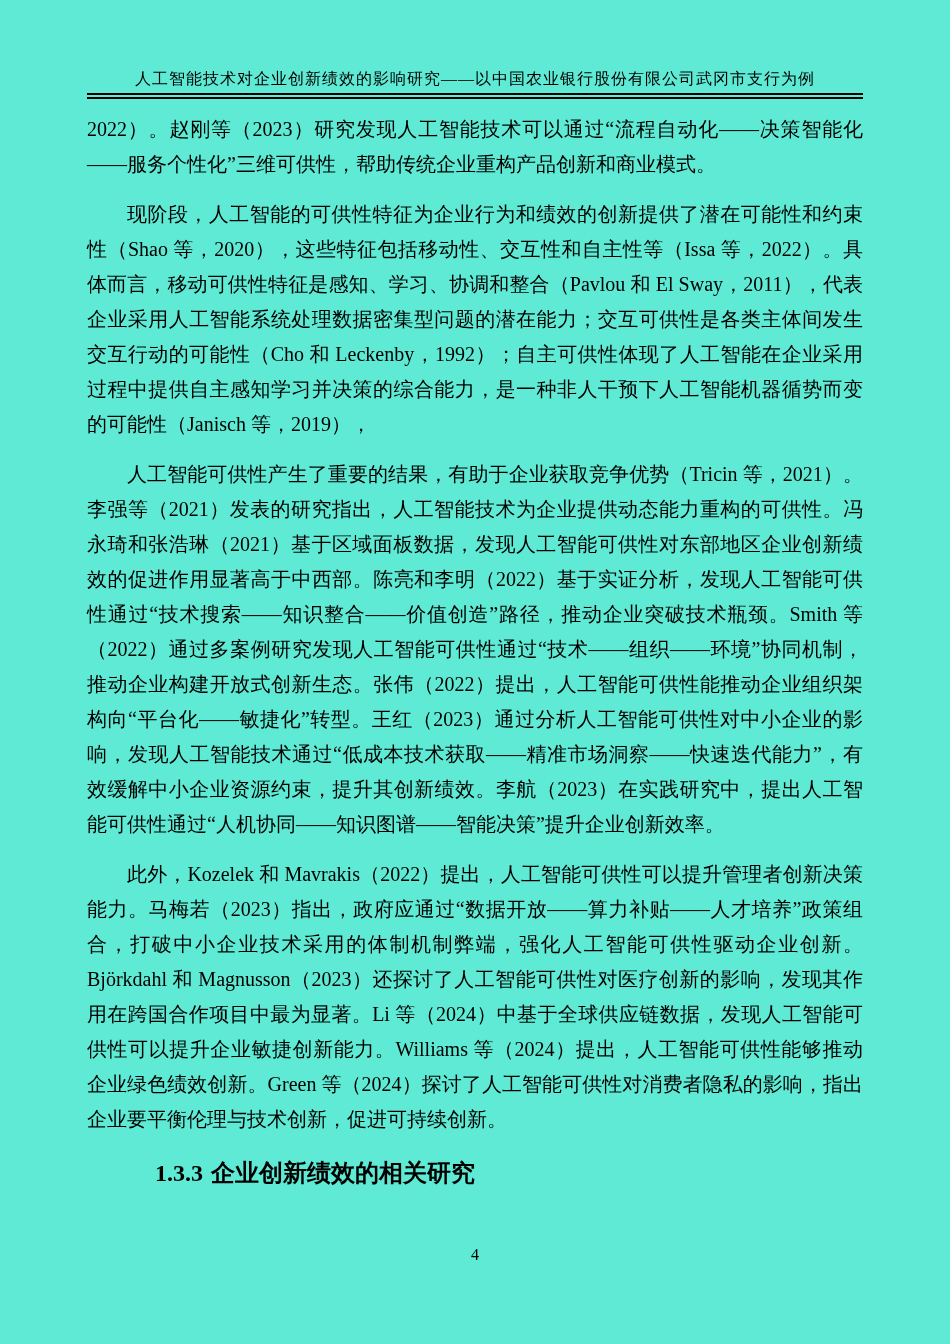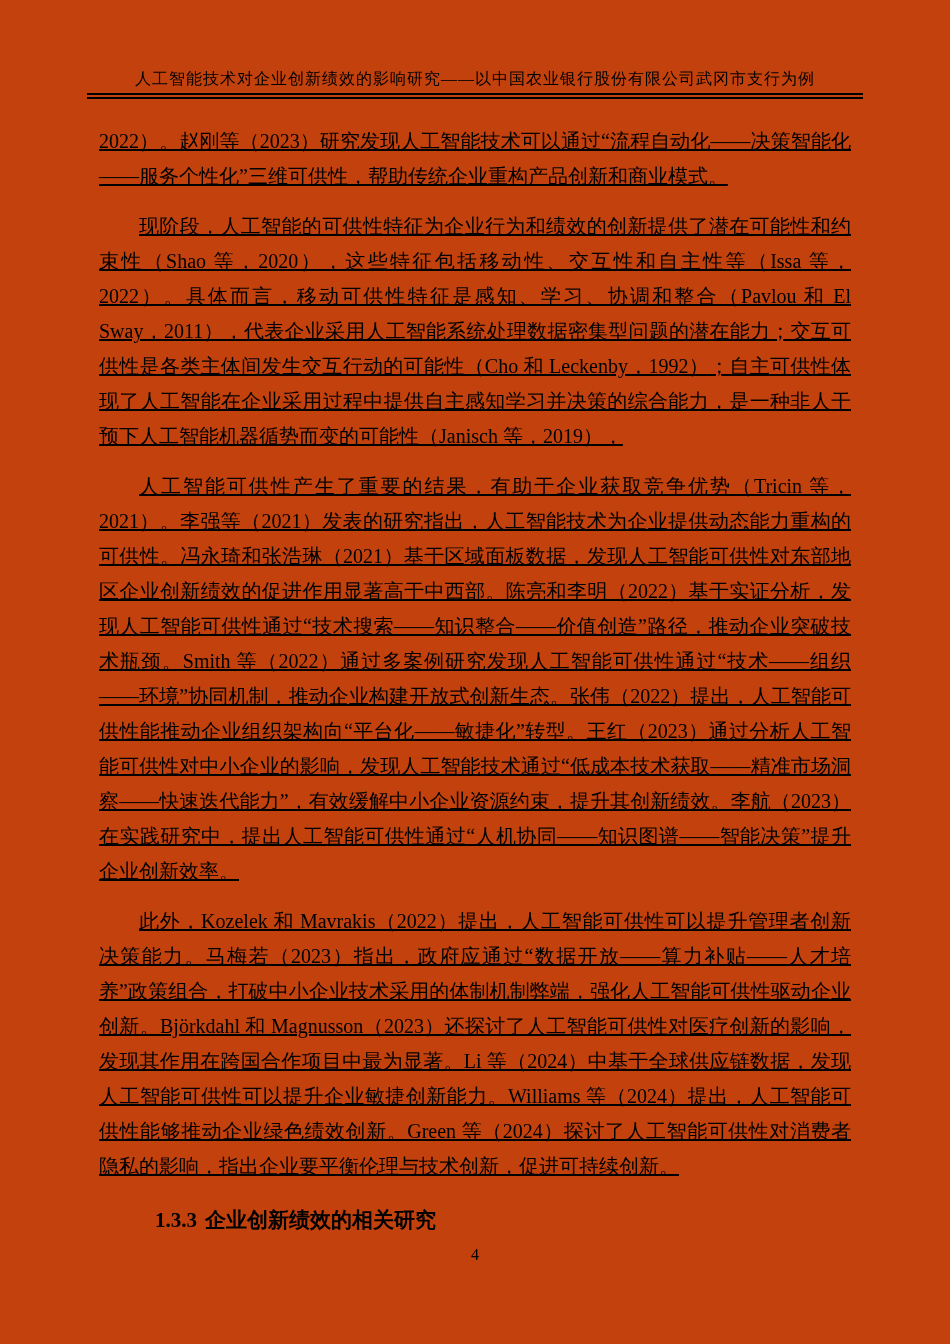--- a/index.html
+++ b/index.html
@@ -4,21 +4,21 @@
 <style>
   html, body {
     margin: 0;
     padding: 0;
     background: #ffffff;
   }
   .page {
     position: relative;
     width: 950px;
     height: 1344px;
-    background: #c2410c;
+    background: #5eead4;
     color: #000000;
     font-family: "Liberation Serif", "DejaVu Serif", serif;
     overflow: hidden;
   }
   
   .page-header {
     position: absolute;
     left: 87px;
     width: 776px;
     top: 68px;
@@ -40,34 +40,33 @@
   .document-body {
     position: absolute;
     left: 87px;
     width: 776px;
     top: 112px;
     font-size: 20px;
     line-height: 35px;
     text-align: justify;
   }
   .document-body p {
-    margin: 12px;
-    text-decoration: underline;
+    margin: 0;
   }
   .document-body p + p {
     margin-top: 15px;
   }
   .para-indent {
     text-indent: 2em;
   }
   
   .section-heading {
     margin-top: 18px;
     margin-left: 68px;
-    font-size: 21px;
+    font-size: 24px;
     font-weight: bold;
     line-height: 35px;
     text-align: left;
     text-indent: 0;
   }
   .heading-number {
     font-family: "Liberation Serif", "DejaVu Serif", serif;
   }
   .heading-text {
     font-family: "Liberation Sans", "DejaVu Sans", sans-serif;

